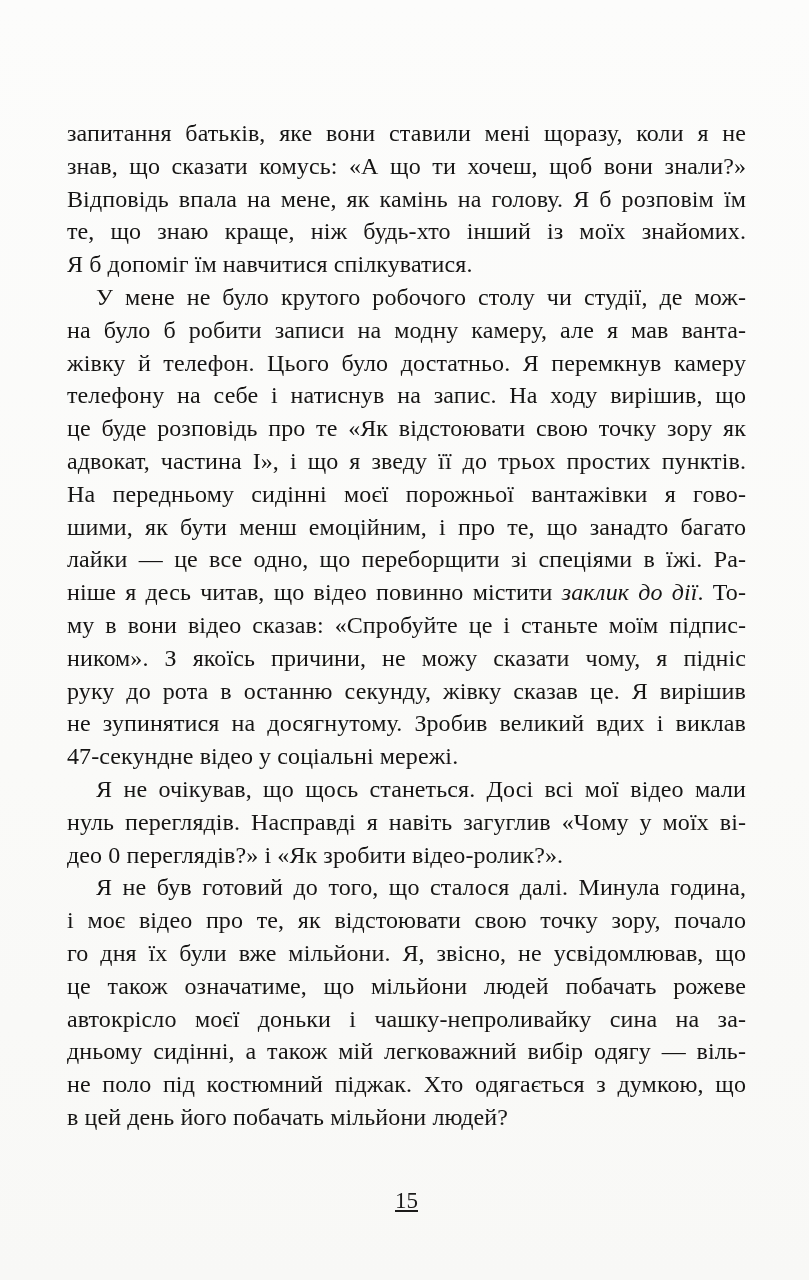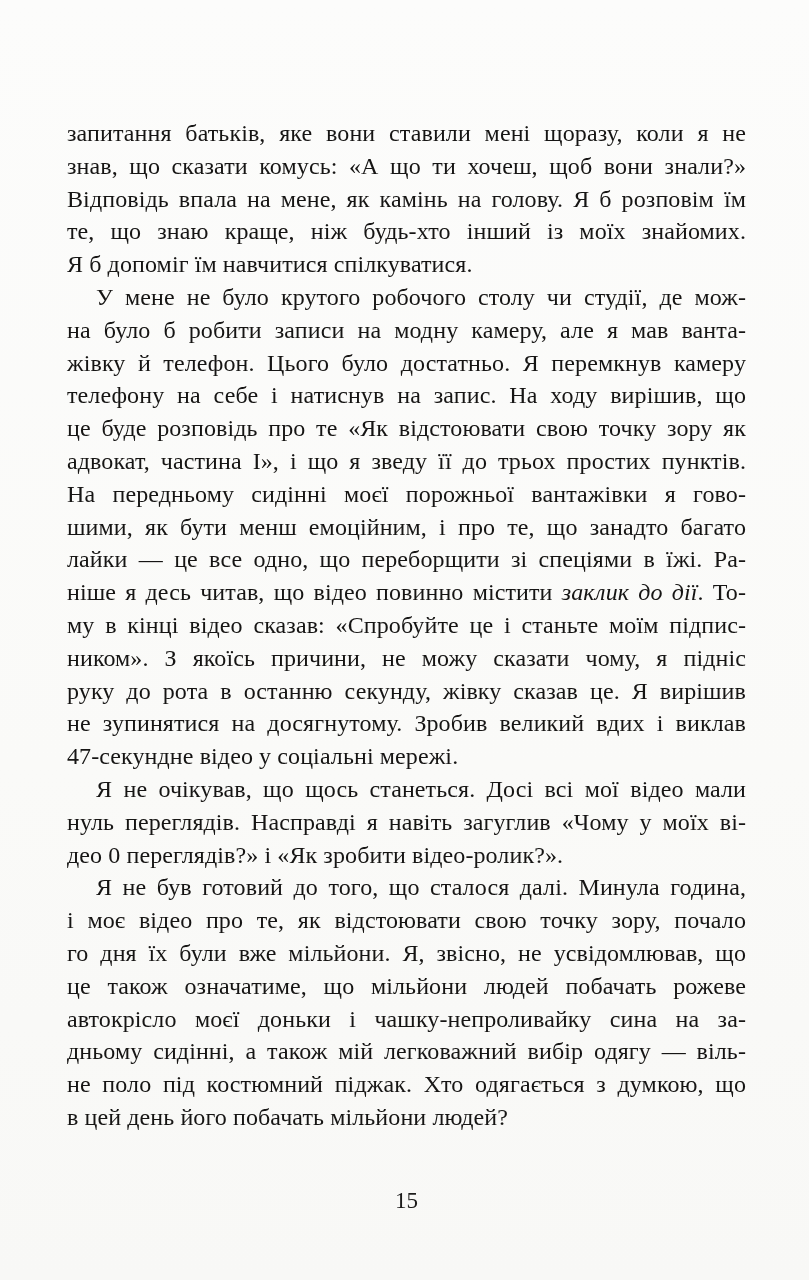--- a/index.html
+++ b/index.html
@@ -49,20 +49,21 @@
     font-style: italic;
   }
   .page-number {
     position: absolute;
     top: 1188px;
     left: 67px;
     width: 679px;
     text-align: center;
     font-size: 23px;
     color: #1c1b1a;
+    text-decoration: underline;
   }
 </style>
 </head>
 <body>
 
 <div class="book-page">
   <div class="text-block">
       <div class="paragraph">
         <div class="line">запитання батьків, яке вони ставили мені щоразу, коли я не</div>
         <div class="line">знав, що сказати комусь: «А що ти хочеш, щоб вони знали?»</div>
@@ -74,21 +75,21 @@
         <div class="line indent">У мене не було крутого робочого столу чи студії, де мож-</div>
         <div class="line">на було б робити записи на модну камеру, але я мав ванта-</div>
         <div class="line">жівку й телефон. Цього було достатньо. Я перемкнув камеру</div>
         <div class="line">телефону на себе і натиснув на запис. На ходу вирішив, що</div>
         <div class="line">це буде розповідь про те «Як відстоювати свою точку зору як</div>
         <div class="line">адвокат, частина I», і що я зведу її до трьох простих пунктів.</div>
         <div class="line">На передньому сидінні моєї порожньої вантажівки я гово-</div>
         <div class="line">шими, як бути менш емоційним, і про те, що занадто багато</div>
         <div class="line">лайки — це все одно, що переборщити зі спеціями в їжі. Ра-</div>
         <div class="line">ніше я десь читав, що відео повинно містити <i>заклик до дії</i>. То-</div>
-        <div class="line">му в кінці відео сказав: «Спробуйте це і станьте моїм підпис-</div>
+        <div class="line">му в вони відео сказав: «Спробуйте це і станьте моїм підпис-</div>
         <div class="line">ником». З якоїсь причини, не можу сказати чому, я підніс</div>
         <div class="line">руку до рота в останню секунду, жівку сказав це. Я вирішив</div>
         <div class="line">не зупинятися на досягнутому. Зробив великий вдих і виклав</div>
         <div class="line last">47-секундне відео у соціальні мережі.</div>
       </div>
       <div class="paragraph">
         <div class="line indent">Я не очікував, що щось станеться. Досі всі мої відео мали</div>
         <div class="line">нуль переглядів. Насправді я навіть загуглив «Чому у моїх ві-</div>
         <div class="line last">део 0 переглядів?» і «Як зробити відео-ролик?».</div>
       </div>

